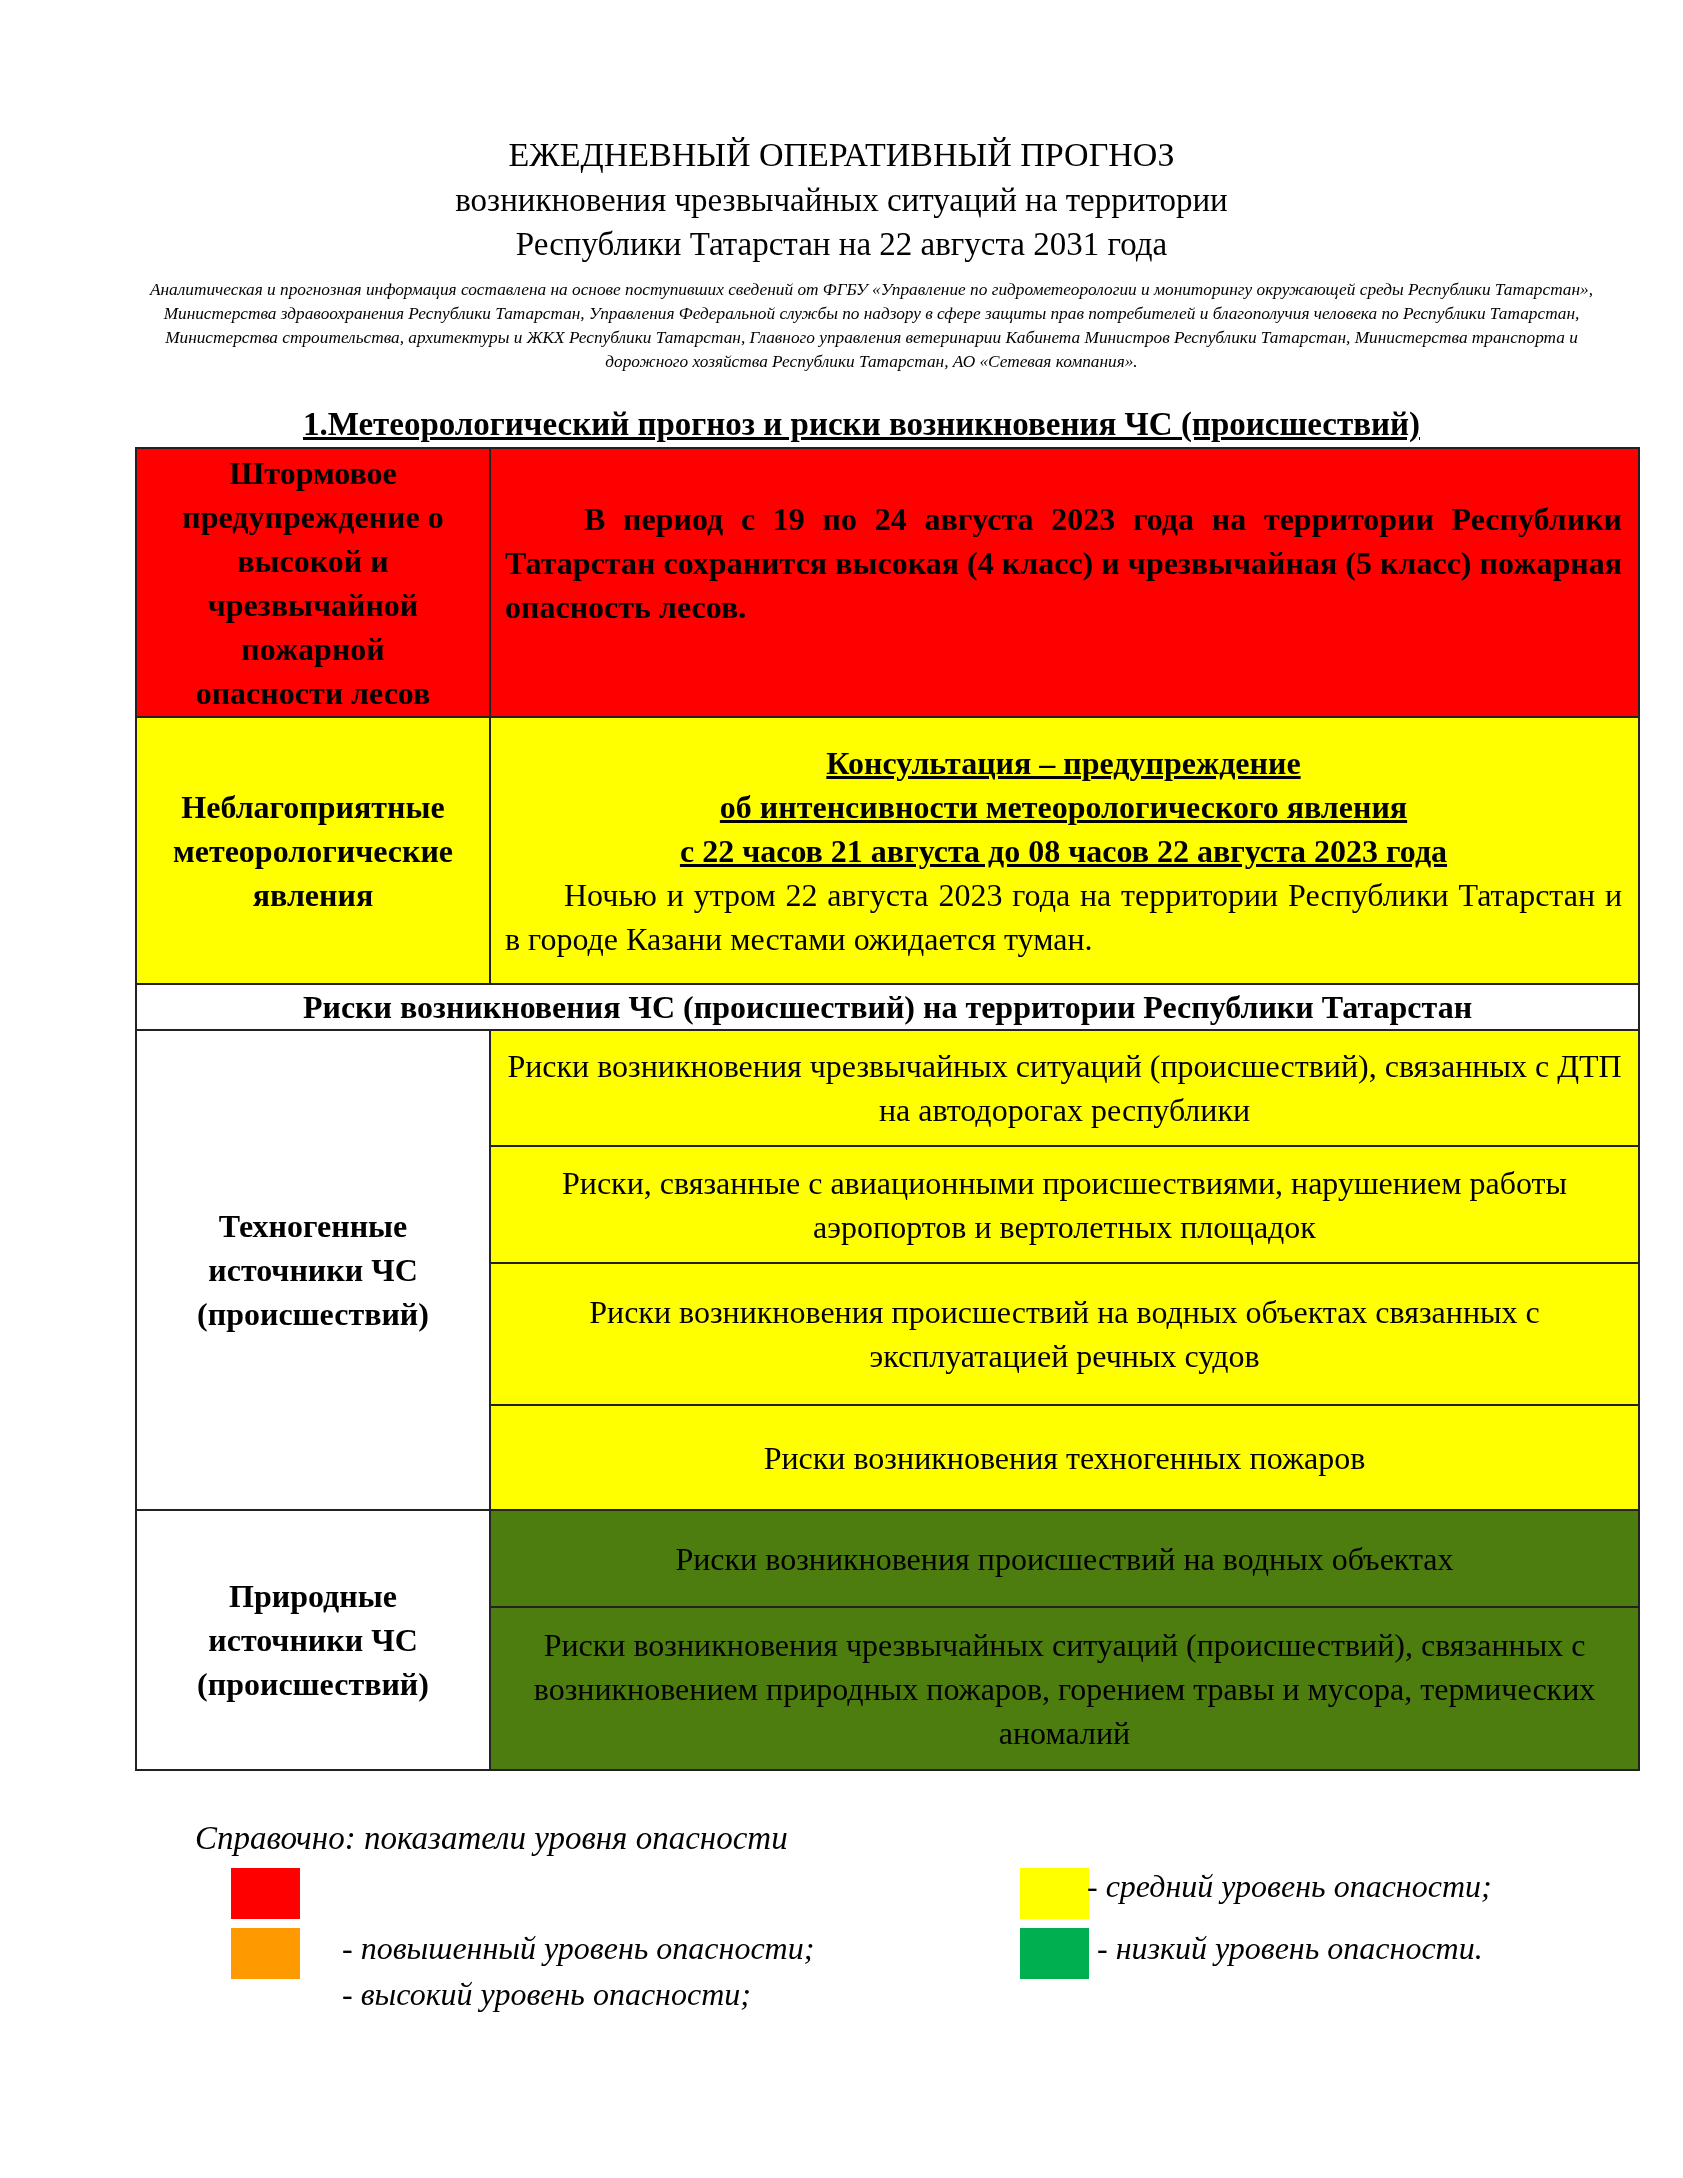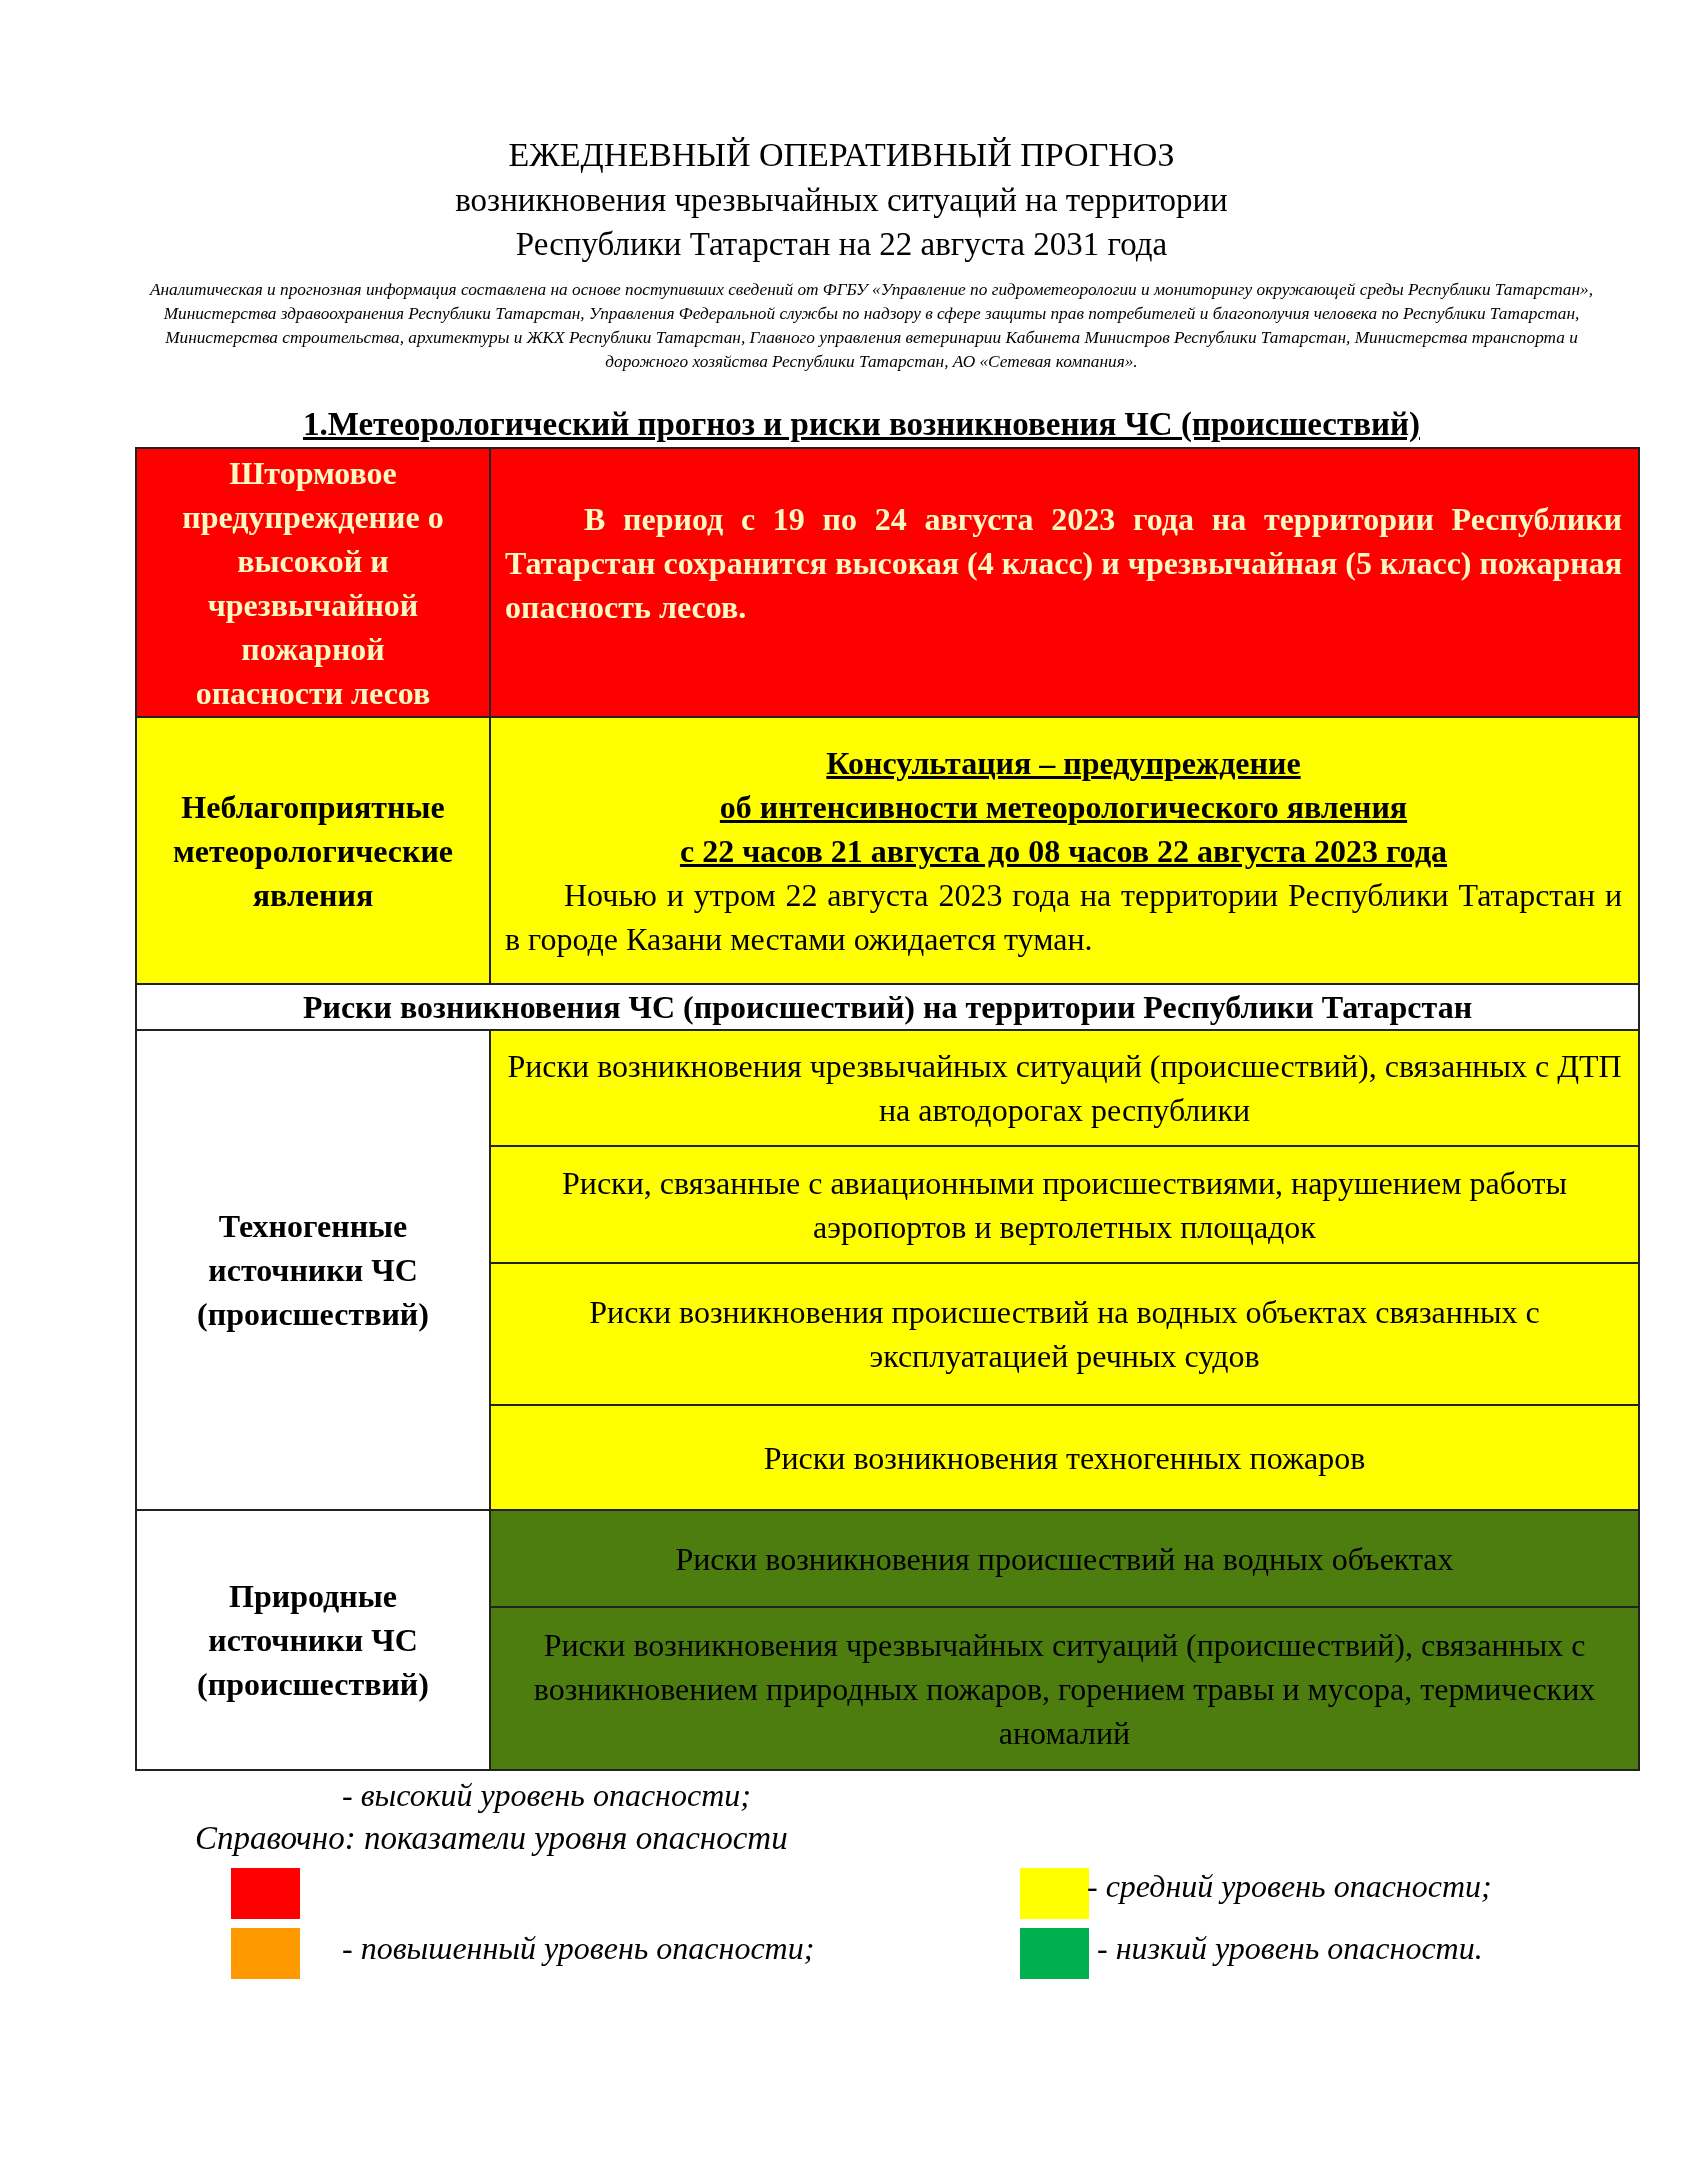--- a/index.html
+++ b/index.html
@@ -11,21 +11,21 @@
   .t3 { top:224px; font-size:33px; line-height:40px; }
   .sources { position:absolute; top:278px; left:144px; width:1455px; text-align:center;
              font-style:italic; font-size:17.3px; line-height:24px; }
   .section-heading { position:absolute; top:404px; left:0; width:1683px; text-align:center;
              font-weight:bold; font-size:33px; line-height:40px; text-decoration:underline; padding-left:40px; box-sizing:border-box; }
   table.main { position:absolute; left:135px; top:447px; width:1505px; border-collapse:collapse;
                table-layout:fixed; }
   table.main td { border:2px solid #222; padding:0 16px; vertical-align:middle; text-align:center;
                   font-size:32px; line-height:44px; }
   .c1 { width:354px; }
-  .red { background:#ff0000; color:#fef9c3; font-weight:bold; }
+  .red { background:#ff0000; color:#000000; font-weight:bold; }
   .yellow { background:#ffff00; }
   .orange { background:#4d7c0f; }
   .white { background:#fff; }
   .bold { font-weight:bold; }
   .just { text-align:justify !important; text-align-last:left; }
   .indent { text-indent:79px; }
   .ul { text-decoration:underline; font-weight:bold; display:block; }
   .legend-title { position:absolute; left:195px; top:1820px; font-style:italic; font-size:33px; }
   .sq { position:absolute; width:69px; height:51px; }
   .lg { position:absolute; font-style:italic; font-size:32px; line-height:51px; }
@@ -81,21 +81,21 @@
   </tr>
   <tr style="height:163px;">
     <td class="orange" style="padding:0 30px;">Риски возникновения чрезвычайных ситуаций (происшествий), связанных с возникновением природных пожаров, горением травы и мусора, термических аномалий</td>
   </tr>
 </tbody>
   </table>
 
 <div class="legend-title">Справочно: показатели уровня опасности</div>
 
 <div class="sq" style="left:231px; top:1868px; background:#ff0000;"></div>
-<div class="lg" style="left:342px; top:1770px;">- высокий уровень опасности;</div>
+<div class="lg" style="left:342px; top:1969px;">- высокий уровень опасности;</div>
 
 <div class="sq" style="left:1020px; top:1868px; background:#ffff00;"></div>
 <div class="lg" style="left:1087px; top:1861px;">- средний уровень опасности;</div>
 
 <div class="sq" style="left:231px; top:1928px; background:#ff9900;"></div>
 <div class="lg" style="left:342px; top:1923px;">- повышенный уровень опасности;</div>
 
 <div class="sq" style="left:1020px; top:1928px; background:#00b050;"></div>
 <div class="lg" style="left:1097px; top:1923px;">- низкий уровень опасности.</div>
 

